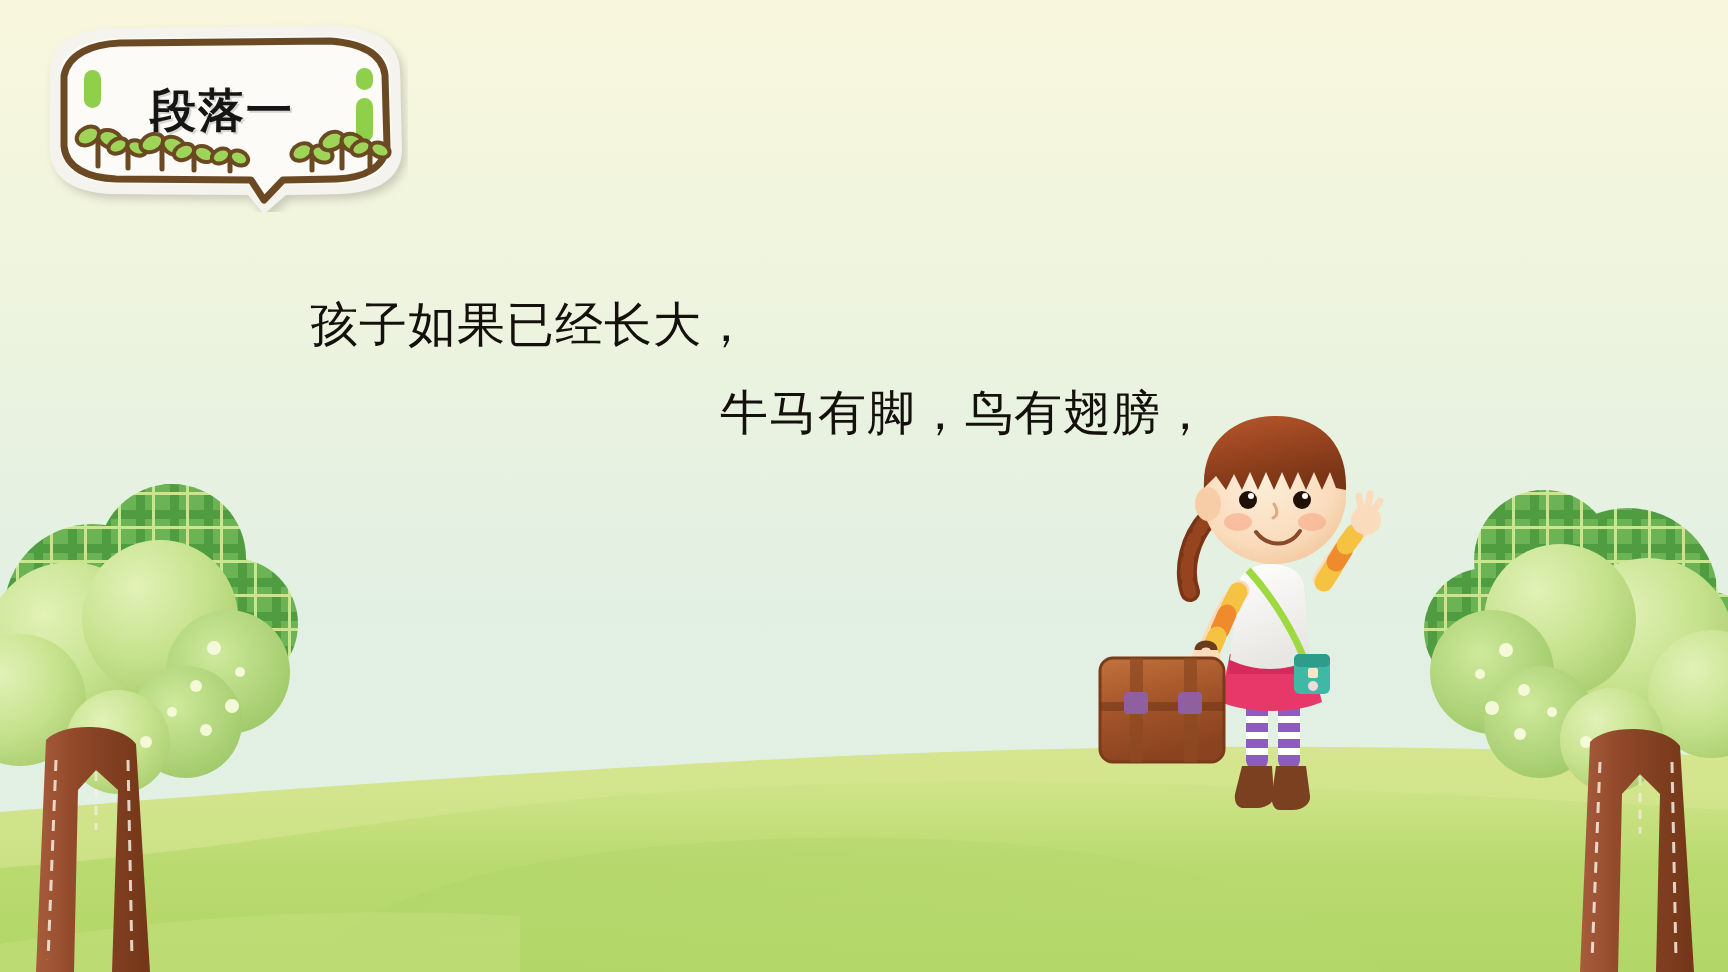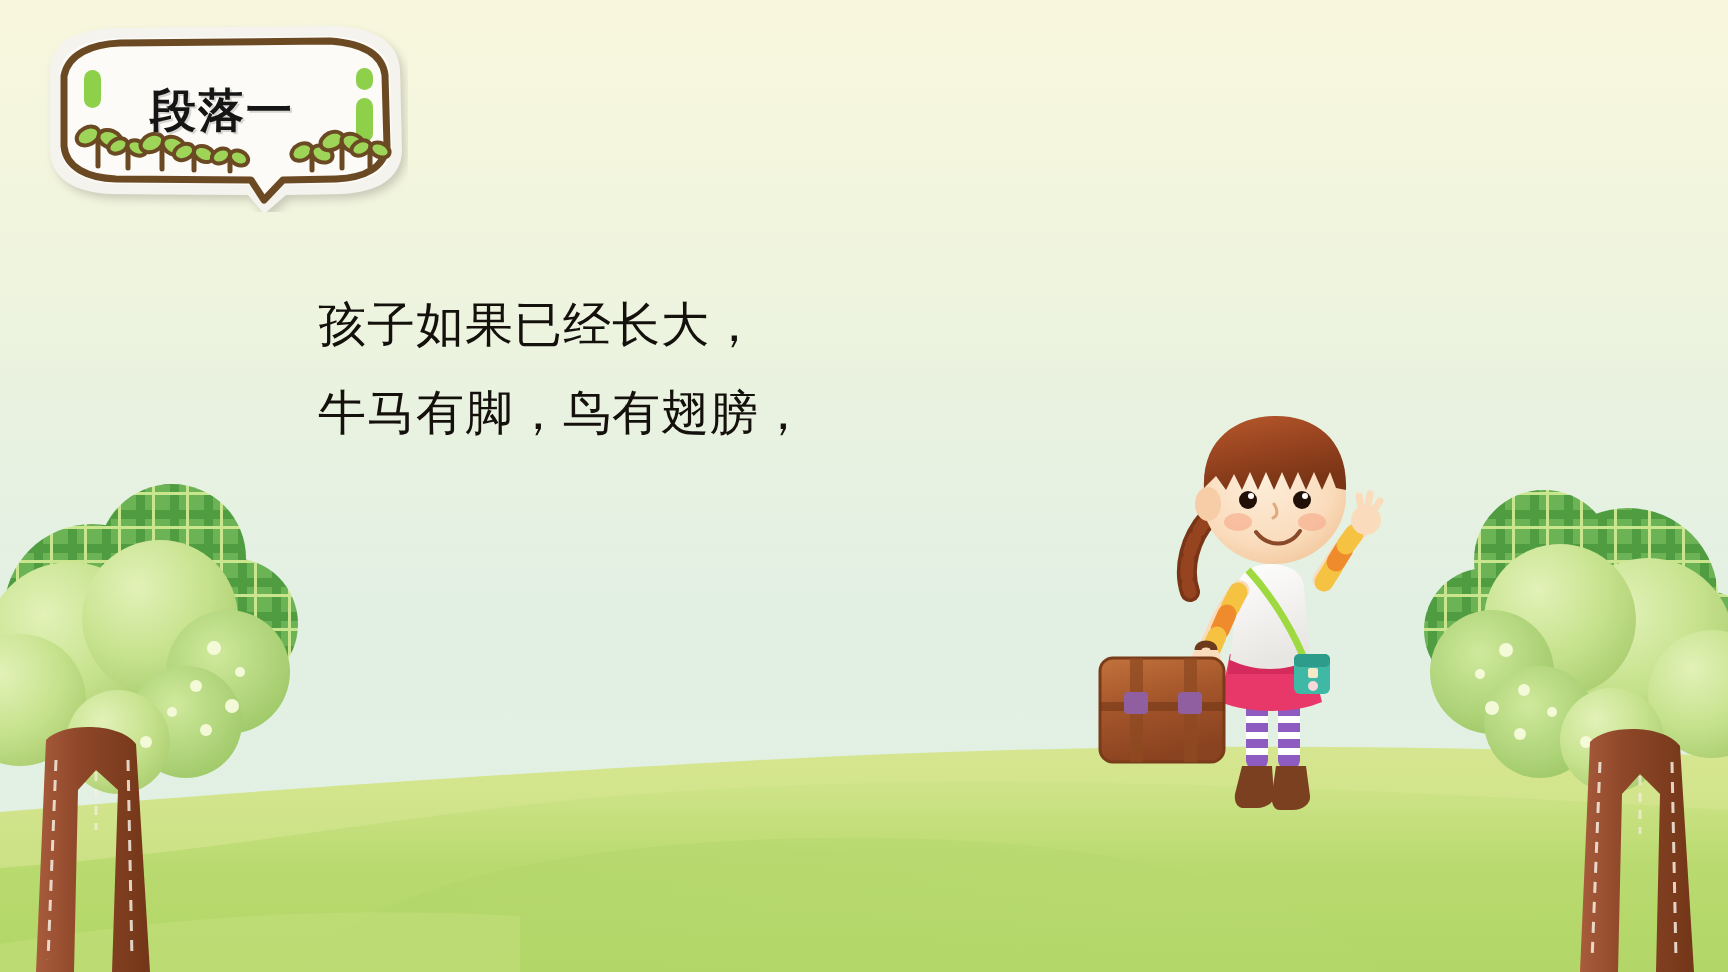--- a/index.html
+++ b/index.html
@@ -52,34 +52,34 @@
     font-weight: bold;
     font-size: 46px;
     letter-spacing: 2px;
     color: #151515;
     text-shadow: 2px 2px 0 rgba(120,120,120,0.28);
   }
 
   
   #poem {
     position: absolute;
-    left: 318px;
+    left: 310px;
     top: 286px;
     width: 900px;
   }
   #poem .poem-line {
     font-family: "DejaVu Serif", "Liberation Serif", serif;
     font-size: 48px;
     line-height: 1.62;
     color: #14100c;
     white-space: nowrap;
     letter-spacing: 1px;
   }
   #poem .poem-line.line-1 { margin-bottom: 6px; }
-  #poem .poem-line.line-3 { margin-top: 10px; }
+  #poem .poem-line.line-3 { margin-top: 10px; text-align: right; }
   #poem .poem-line.line-4 { margin-top: 12px; }
   .pinyin {
     font-family: "DejaVu Serif", serif;
     font-size: 42px;
   }
 
   
   #girl-illustration {
     position: absolute;
     left: 1078px;

